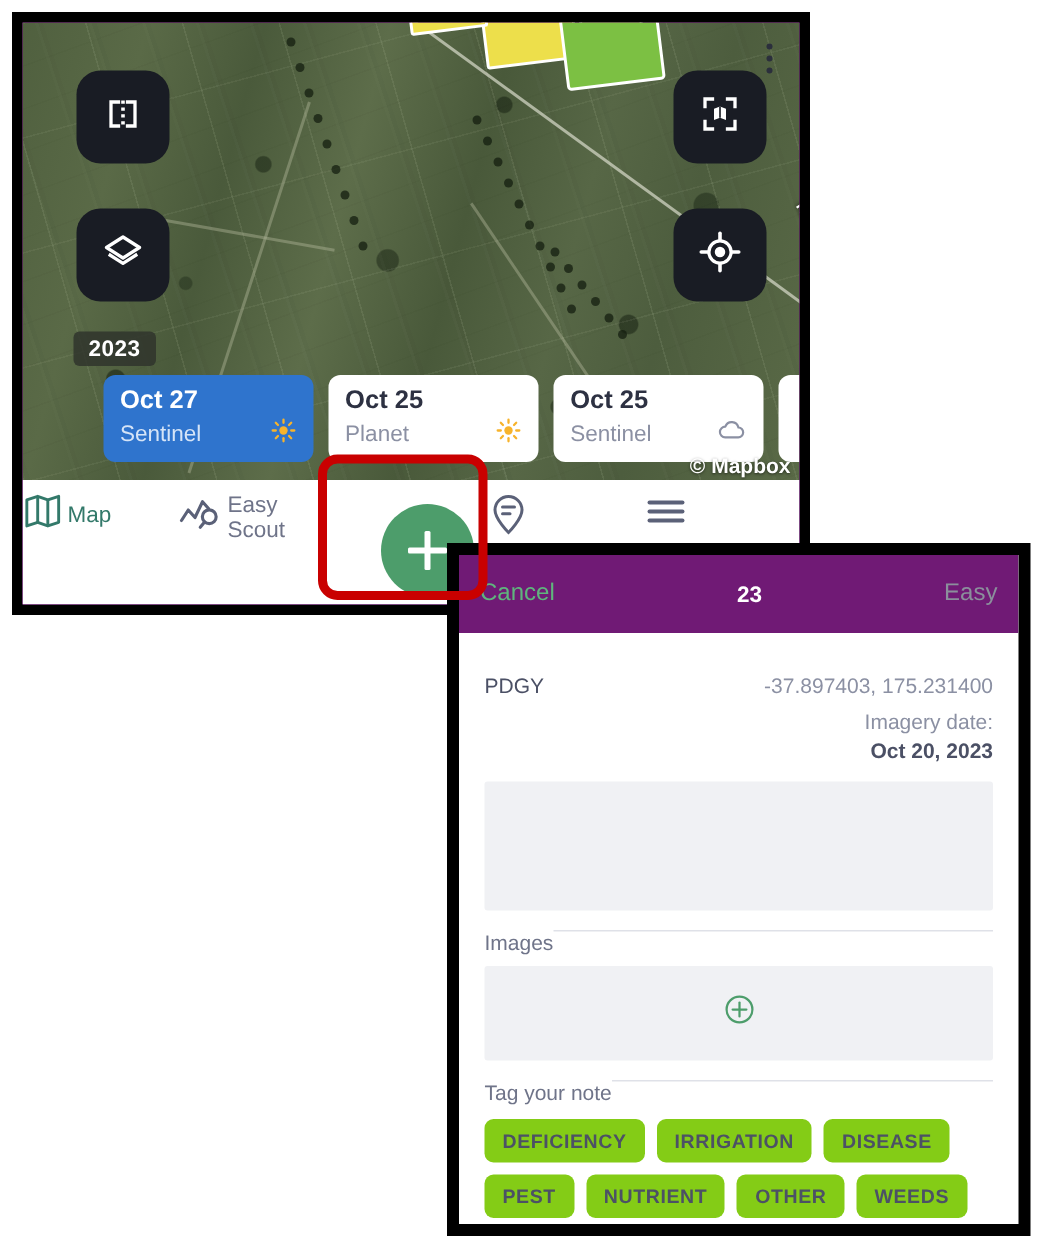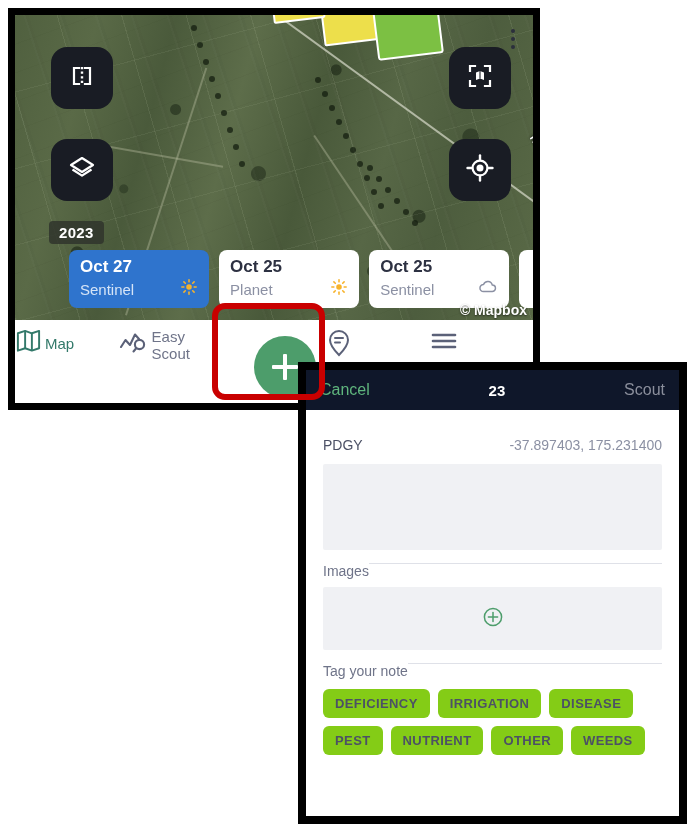--- a/index.html
+++ b/index.html
@@ -72,21 +72,21 @@
   .tab.active .tlabel{color:#33796a;}
   #fab{position:absolute;left:239px;top:321px;width:62px;height:62px;border-radius:50%;background:#4d9d6b;display:flex;align-items:center;justify-content:center;cursor:pointer;}
   #fab:before{content:"";position:absolute;width:26px;height:3.5px;background:#fff;border-radius:1px;}
   #fab:after{content:"";position:absolute;width:3.5px;height:26px;background:#fff;border-radius:1px;}
 
   
   #redbox{position:absolute;left:212px;top:303px;width:113px;height:97px;border:6px solid #c90000;border-radius:13px;box-sizing:border-box;pointer-events:none;z-index:30;}
 
   
   #note-panel{position:absolute;left:298px;top:362px;width:389px;height:462px;border:8px solid #000;box-sizing:border-box;background:#fff;overflow:hidden;z-index:20;}
-  #note-head{height:40px;background:#0f172a;display:flex;align-items:center;justify-content:space-between;padding:0 14px;}
+  #note-head{height:52px;background:#701a75;display:flex;align-items:center;justify-content:space-between;padding:0 14px;}
   #note-head .h-cancel{font-size:16px;color:#5fb57d;cursor:pointer;}
   #note-head .h-title{font-size:15px;color:#fff;font-weight:700;}
   #note-head .h-done{font-size:16px;color:#8b8f9c;cursor:pointer;}
   #note-body{padding:14px 17px 0 17px;margin-top:13px;}
   .meta-row{display:flex;justify-content:space-between;align-items:flex-start;}
   .meta-name{font-size:14px;color:#4b5065;}
   .meta-coords{font-size:14px;color:#8b90a3;}
   .meta-img-date{text-align:right;margin-top:7px;font-size:14px;color:#8b90a3;line-height:19px;}
   .meta-img-date b{color:#4b5065;font-weight:700;}
   #note-text{margin-top:11px;height:86px;background:#f0f1f4;border-radius:2px;cursor:text;}
@@ -319,29 +319,33 @@
   <div id="fab"></div>
 </div>
 
 <div id="redbox"></div>
 
 <div id="note-panel">
 
   <div id="note-head">
     <span class="h-cancel">Cancel</span>
     <span class="h-title">23</span>
-    <span class="h-done">Scout</span>
+    <span class="h-done">Easy</span>
   </div>
 
   <div id="note-body">
     <div class="meta-row">
       <span class="meta-name">PDGY</span>
       <span class="meta-coords">-37.897403, 175.231400</span>
     </div>
 
+    <div class="meta-img-date">
+      <div>Imagery date:</div>
+      <b>Oct 20, 2023</b>
+    </div>
 
     <div id="note-text"></div>
 
     <div class="sec-head">
       <span class="sh-label">Images</span>
       <span class="sh-rule"></span>
     </div>
 
     <div id="images-box">
       <span>

